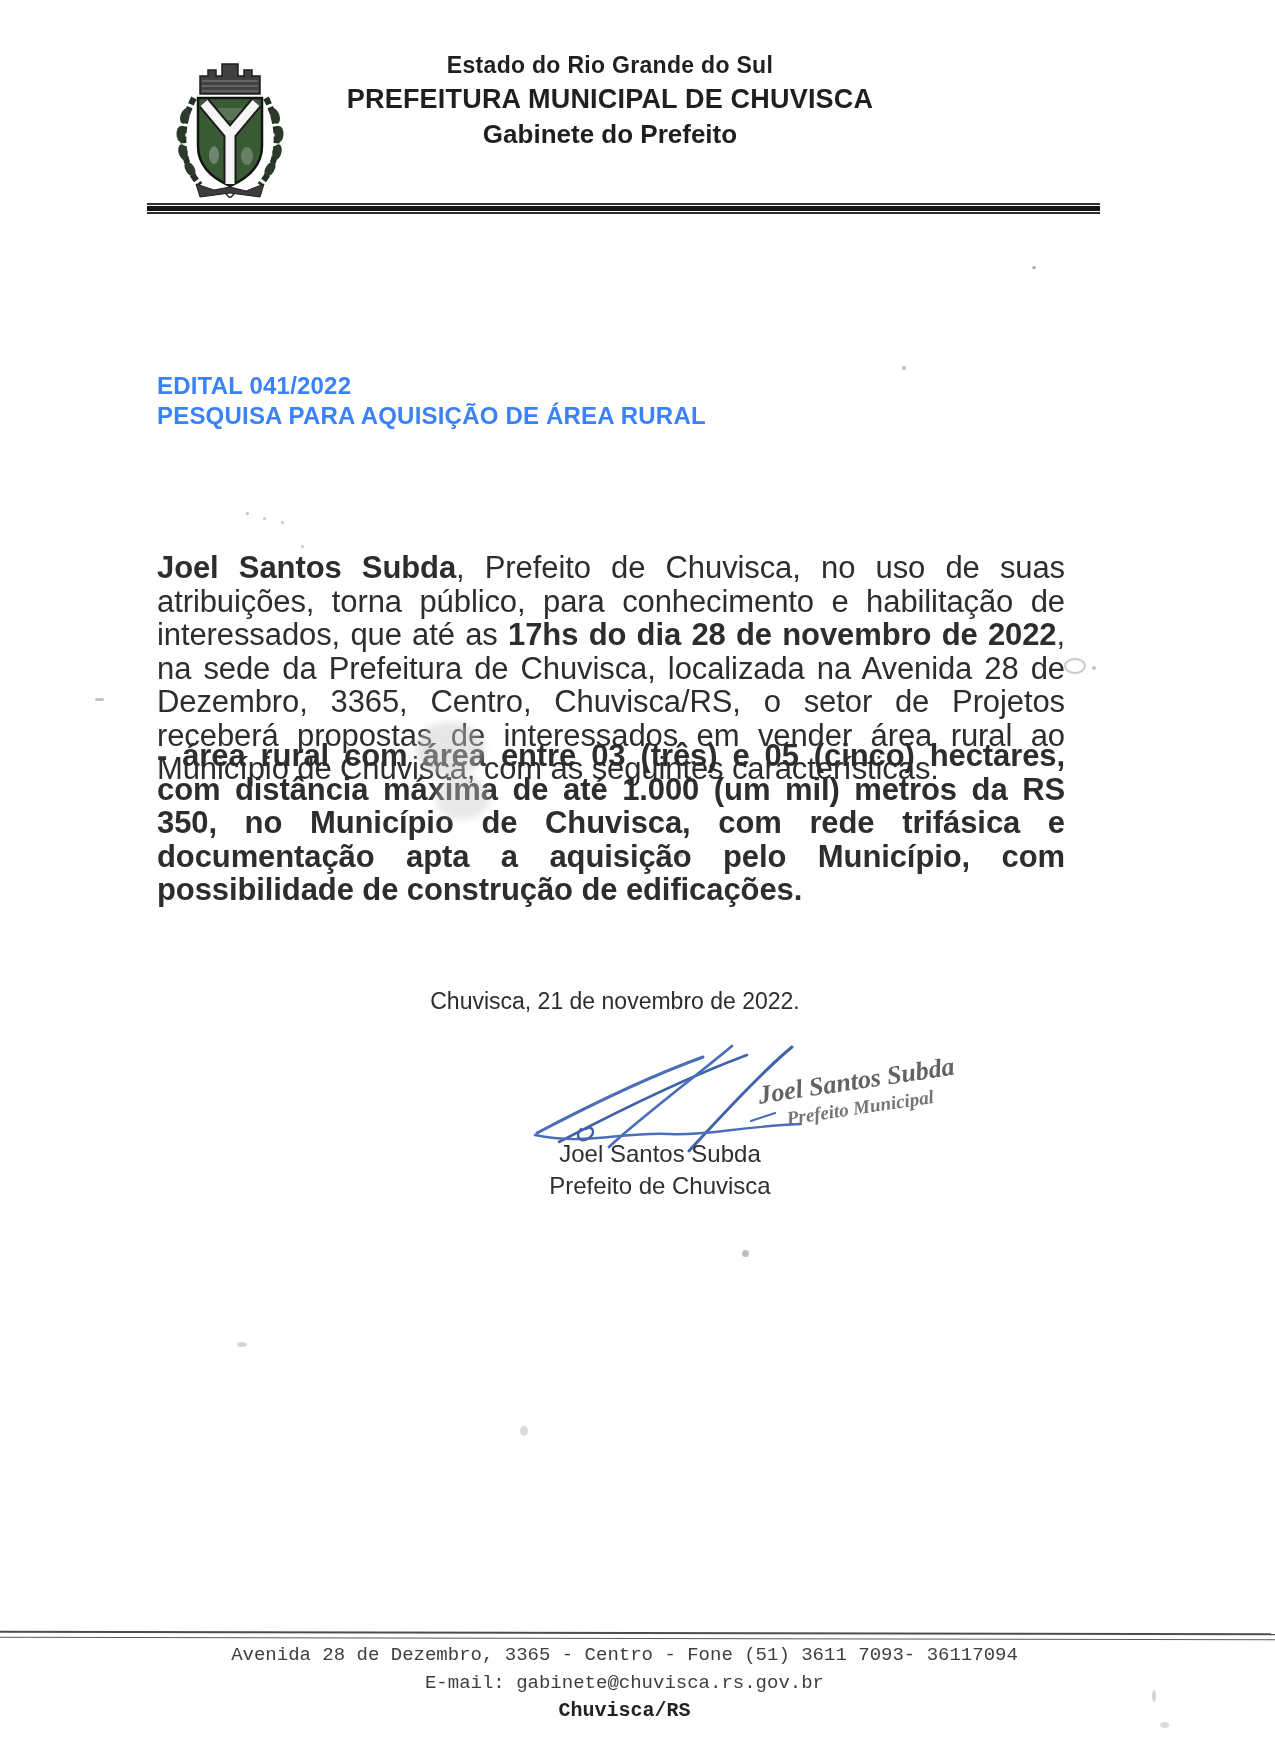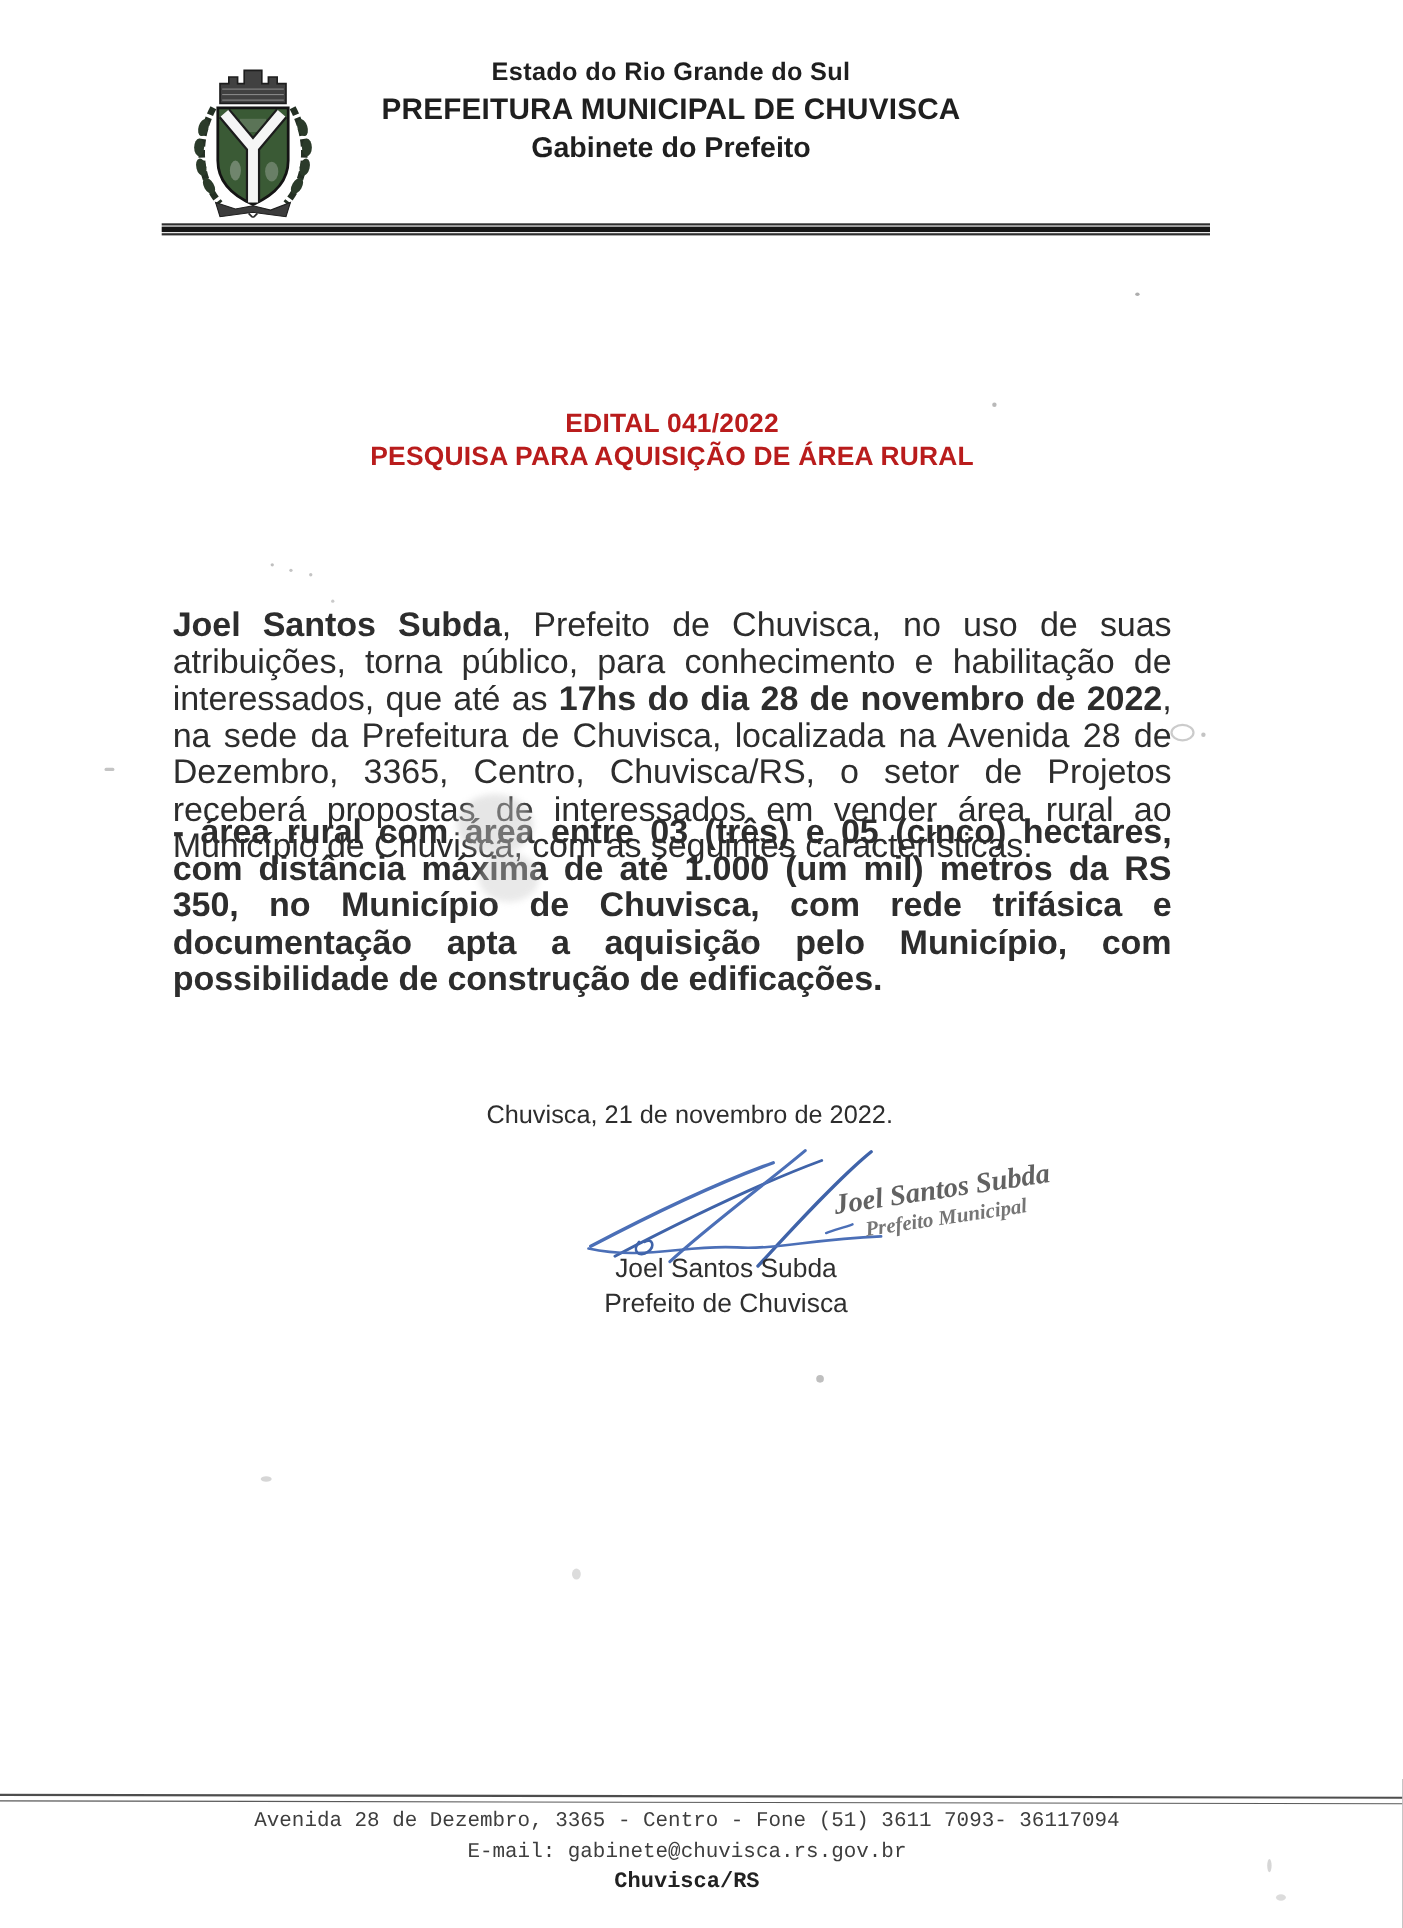--- a/index.html
+++ b/index.html
@@ -15,29 +15,29 @@
   
   .coa{position:absolute;left:170px;top:58px;width:120px;height:140px;}
   .lh-text{position:absolute;left:255px;top:52px;width:710px;text-align:center;color:#1f1f1f;}
   .lh-state{font-size:23px;font-weight:600;letter-spacing:.3px;}
   .lh-muni{font-size:27px;font-weight:700;margin-top:5px;letter-spacing:.2px;}
   .lh-office{font-size:26px;font-weight:700;margin-top:4px;}
   .header-rule{position:absolute;left:147px;top:203px;width:953px;}
   .hr-thin{height:2px;background:#2f2f2f;}
   .hr-thick{height:5px;background:#151515;margin:1px 0;}
   
-  .doc-title{position:absolute;left:157px;top:371px;width:908px;text-align:center;
-    font-size:24px;font-weight:600;color:#b91c1c;line-height:30px;letter-spacing:.2px;}
+  .doc-title{position:absolute;left:157px;top:371px;width:908px;
+    font-size:24px;font-weight:600;color:#3b82f6;line-height:30px;letter-spacing:.2px;}
   
   .para{position:absolute;left:157px;width:908px;margin:0;
     font-size:31px;line-height:33.5px;text-align:justify;color:#2d2d2d;letter-spacing:-0.1px;}
   .p1{top:551px;}
   .p2{top:739px;font-weight:bold;}
   .p3{top:882px;}
-  .date-line{position:absolute;left:157px;top:984px;width:908px;margin:16px;
+  .date-line{position:absolute;left:157px;top:984px;width:908px;margin:4px;
     font-size:23px;text-align:center;color:#2d2d2d;}
   
   .sig-svg{position:absolute;left:475px;top:1043px;width:340px;height:118px;}
   .stamp{position:absolute;left:748px;top:1066px;width:220px;text-align:center;
     transform:rotate(-8.5deg);color:#555555;opacity:.92;}
   .stamp-name{font-family:"Liberation Serif",serif;font-style:italic;font-weight:700;font-size:26px;}
   .stamp-title{font-family:"Liberation Serif",serif;font-style:italic;font-weight:600;font-size:19px;margin-top:1px;color:#6a6a6a;}
   .typed-sig{position:absolute;left:495px;top:1138px;width:330px;text-align:center;
     font-size:24px;line-height:32px;color:#2f2f2f;}
   

